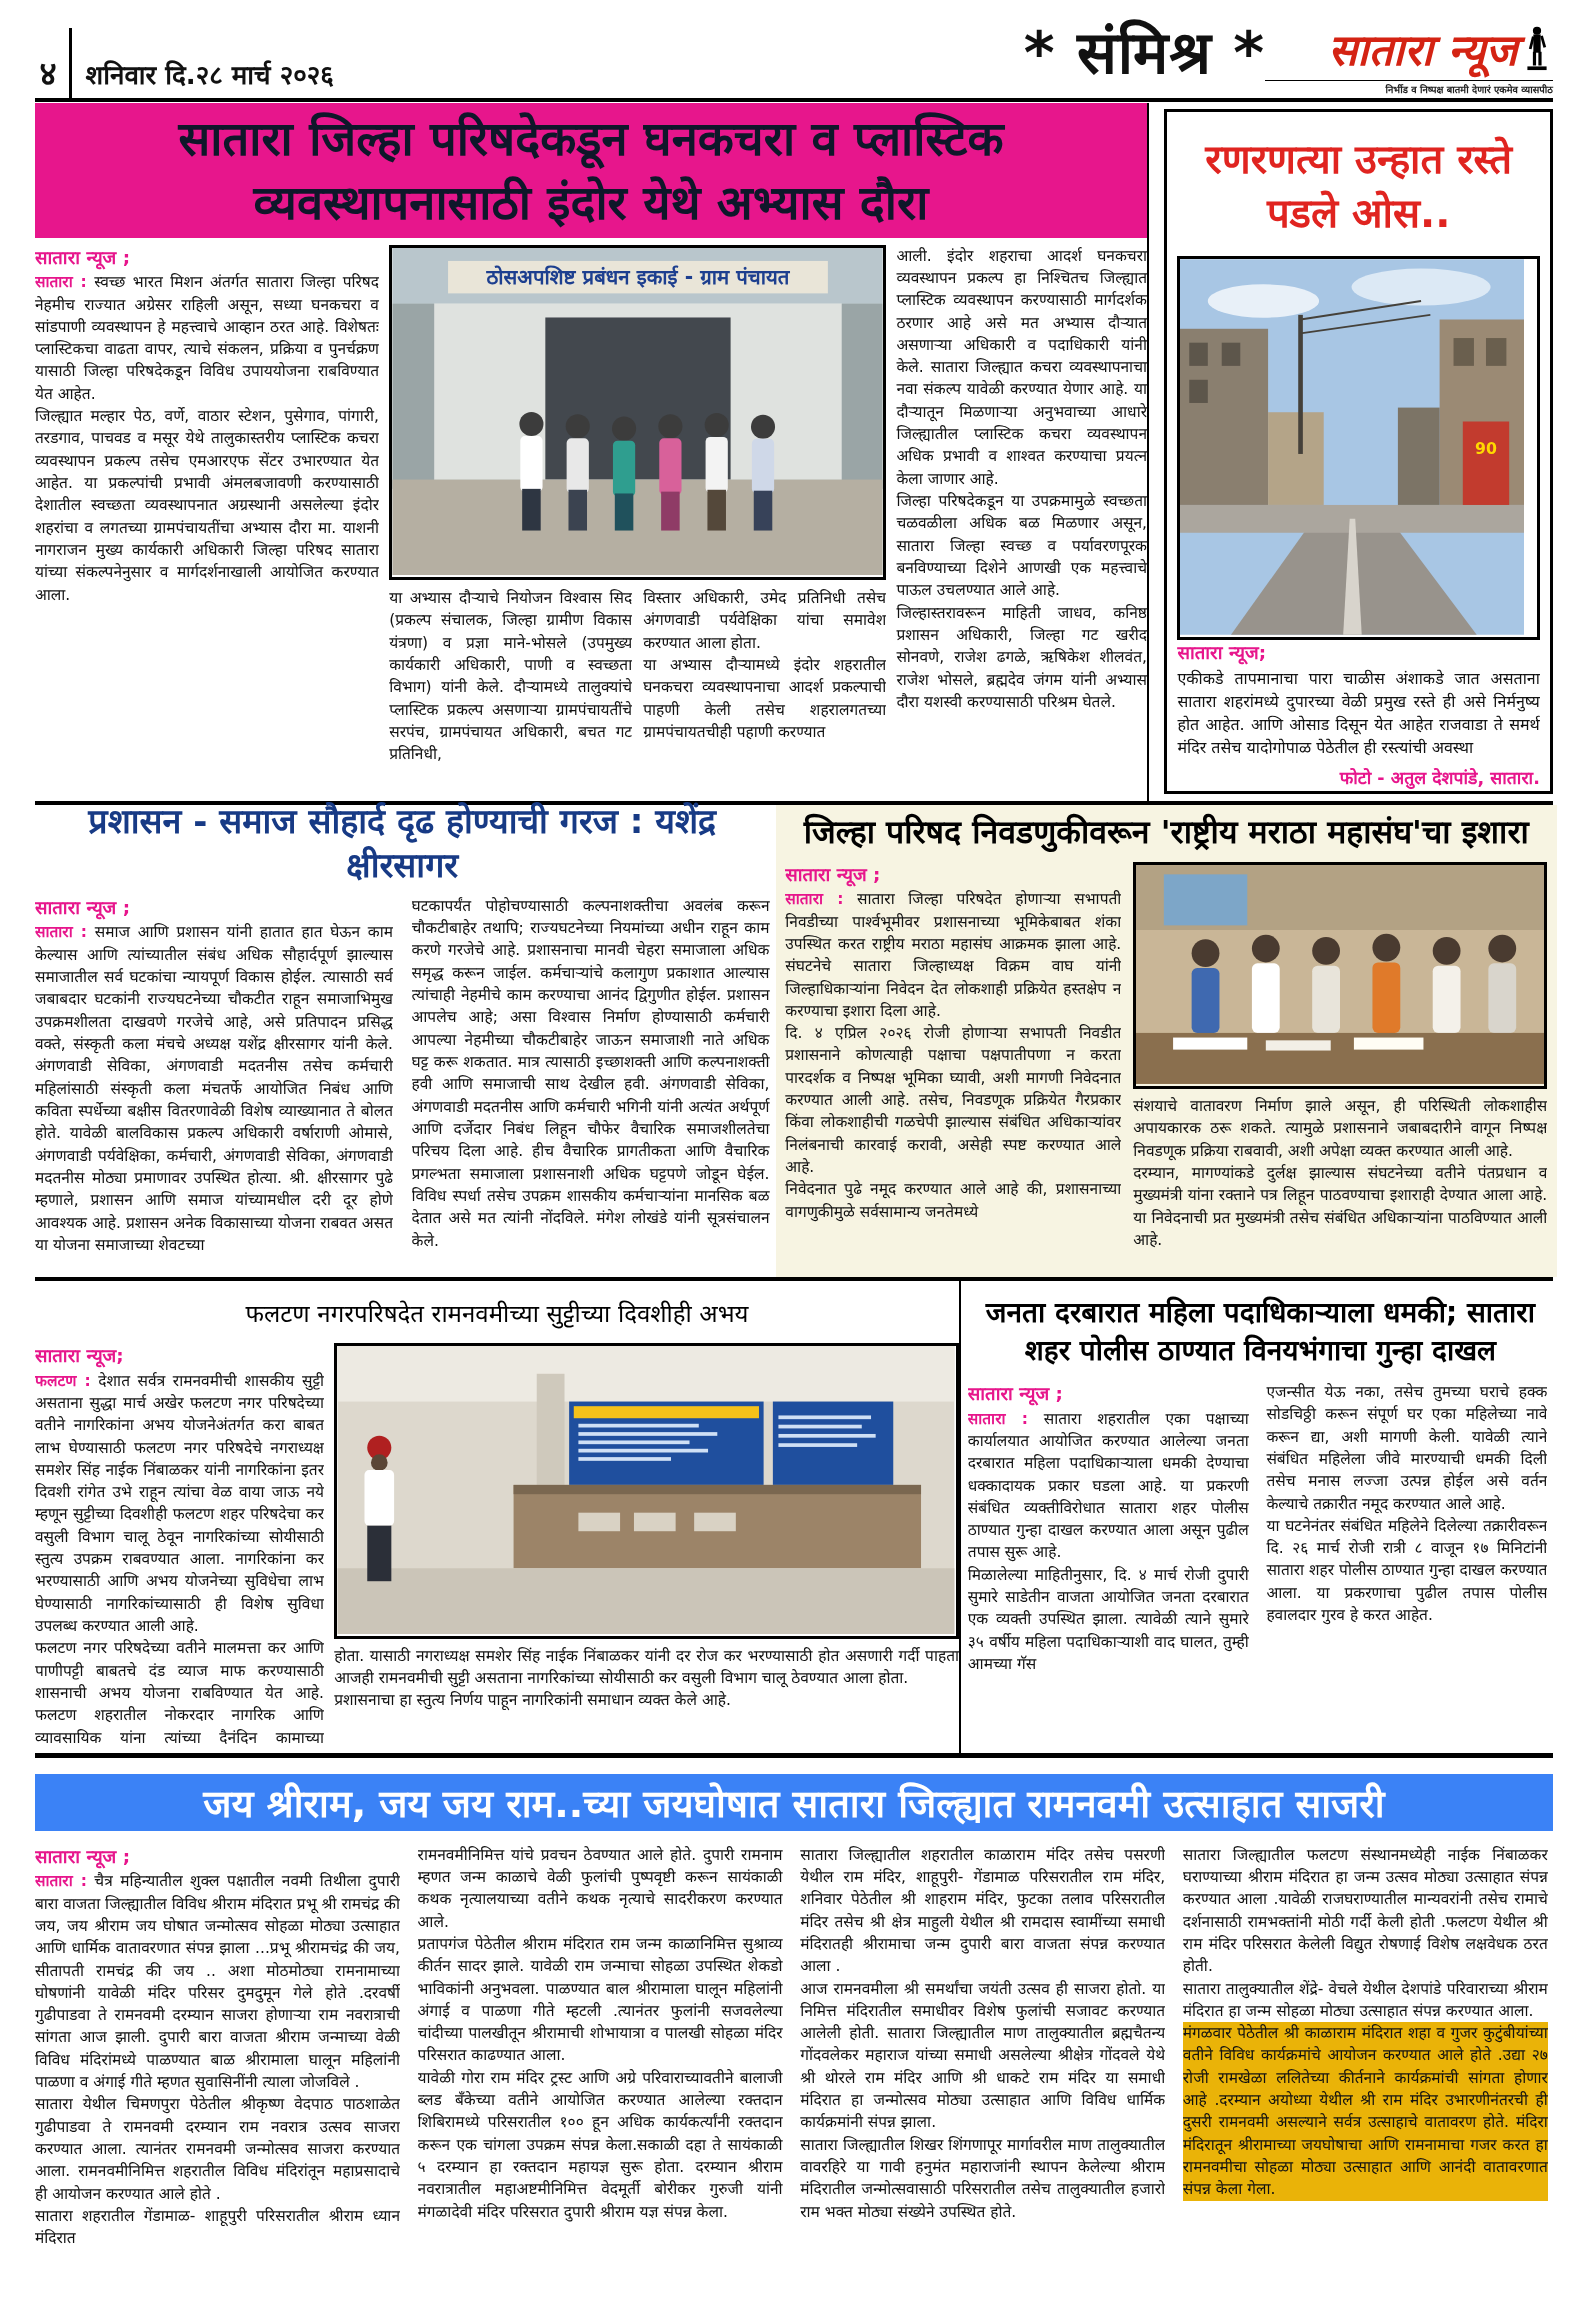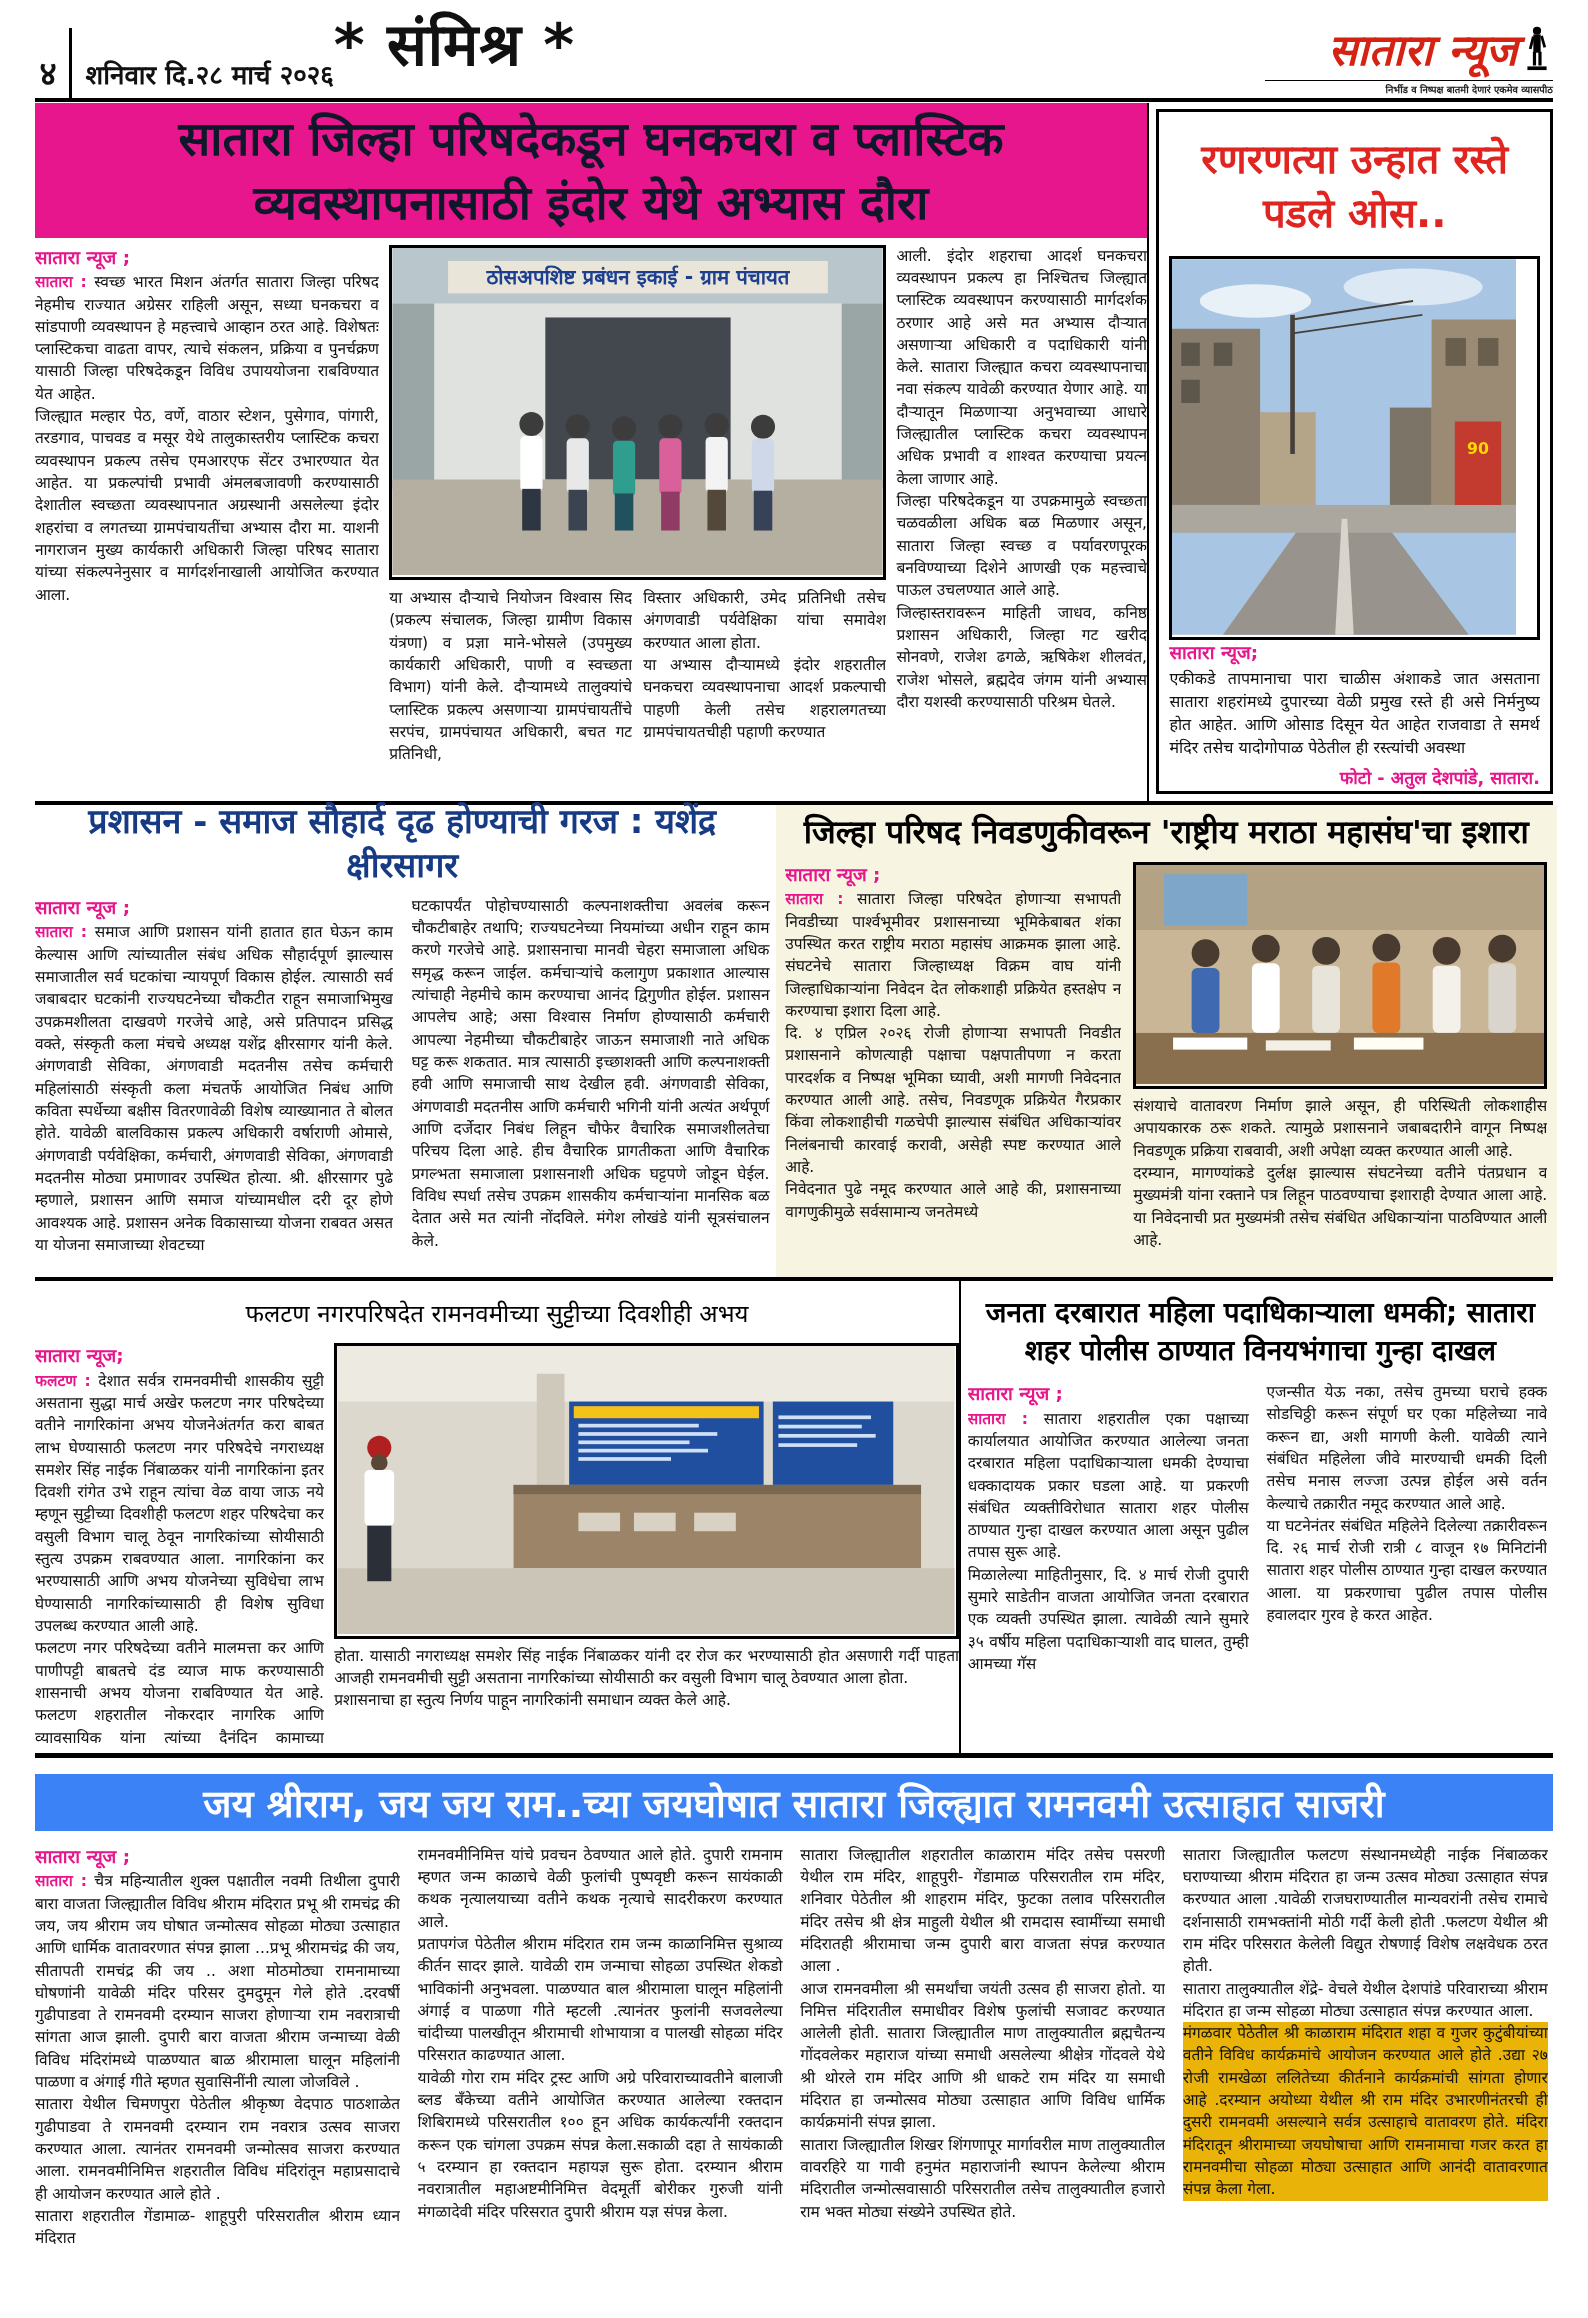--- a/index.html
+++ b/index.html
@@ -4,21 +4,21 @@
 <style>
   * { box-sizing: border-box; margin: 0; padding: 0; }
   body { width: 1588px; height: 2465px; background: #fff; font-family: "DejaVu Sans", "Liberation Sans", sans-serif; color: #111; }
   .page { width: 1588px; height: 2465px; padding: 24px 35px 18.5px 35px; overflow: hidden; background: #fff; }
 
   
   .mastrow { display: flex; align-items: flex-end; height: 74px; }
   .pageno { font-size: 33px; font-weight: bold; padding: 0 12px 2.8px 4.6px; }
   .headvline { width: 2.8px; background: #000; height: 70px; margin-right: 14px; }
   .edate { font-size: 26px; font-weight: bold; padding-bottom: 6.5px; white-space: nowrap; }
-  .mast { flex: 1; text-align: left; font-size: 59px; font-weight: bold; letter-spacing: 0.9px; padding-bottom: 16px; }
+  .mast { flex: 1; text-align: right; font-size: 59px; font-weight: bold; letter-spacing: 0.9px; padding-bottom: 8px; }
   .logo { width: 288px; text-align: right; padding-bottom: 1.9px; }
   .logo-top { display: flex; align-items: center; justify-content: flex-end; gap: 3.7px; }
   .logo-title { font-size: 43px; font-weight: bold; font-style: italic; color: #d42313; line-height: 1; }
   .logo-tagline { font-size: 9.7px; font-weight: bold; color: #222; border-top: 1.9px solid #000; margin-top: 2.8px; padding-top: 1.9px; }
   .hrule { height: 4.2px; background: #000; }
   .vrule { width: 2.3px; background: #000; }
 
   .byline { color: #e7168c; font-weight: bold; font-size: 18.5px; }
   .dateline { color: #e7168c; font-weight: bold; }
   .bodytxt { font-size: 15.5px; line-height: 1.44; text-align: justify; white-space: pre-line; overflow: hidden; }
@@ -27,21 +27,21 @@
   .row1 { display: flex; height: 698px; margin-top: 0.9px; }
   .row1-left { width: 1112px; }
   .headline-pink { background: #e7168c; color: #0f172a; height: 135px; display: flex; align-items: center; justify-content: center; text-align: center; font-size: 47px; font-weight: bold; line-height: 1.35; padding: 0 79px; }
   .r1grid { display: flex; gap: 10.2px; height: 554px; padding-top: 6.5px; }
   .r1c1 { width: 344px; }
   .r1mid { width: 497px; }
   .photo-frame { border: 3.2px solid #000; overflow: hidden; }
   .r1subcols { display: flex; gap: 11px; margin-top: 7.4px; height: 208px; }
   .r1subcols .bodytxt { width: 243px; }
   .r1c3 { flex: 1; }
-  .roadbox-wrap { flex: 1; padding-left: 7px; }
+  .roadbox-wrap { flex: 1; padding-left: 15px; }
   .roadbox { border: 3.2px solid #000; height: 685px; margin-top: 5.6px; padding: 8.3px 10.2px; background: #fff; }
   .road-headline { color: #e02420; font-size: 40px; font-weight: bold; text-align: center; line-height: 1.35; padding: 12px 0 16px 0; }
   .road-caption { font-size: 16px; }
   .road-credit { color: #e7168c; font-weight: bold; font-size: 17.6px; text-align: right; margin-top: 6.5px; }
 
   
   .row2 { display: flex; height: 472px; }
   .row2-left { width: 735px; padding-top: 4.6px; }
   .h-navy { color: #173a85; font-size: 34px; font-weight: bold; text-align: center; line-height: 1.3; height: 66px; display:flex; align-items:center; justify-content:center; }
   .row2cols { display: flex; gap: 18.5px; height: 392px; margin-top: 19px; }

